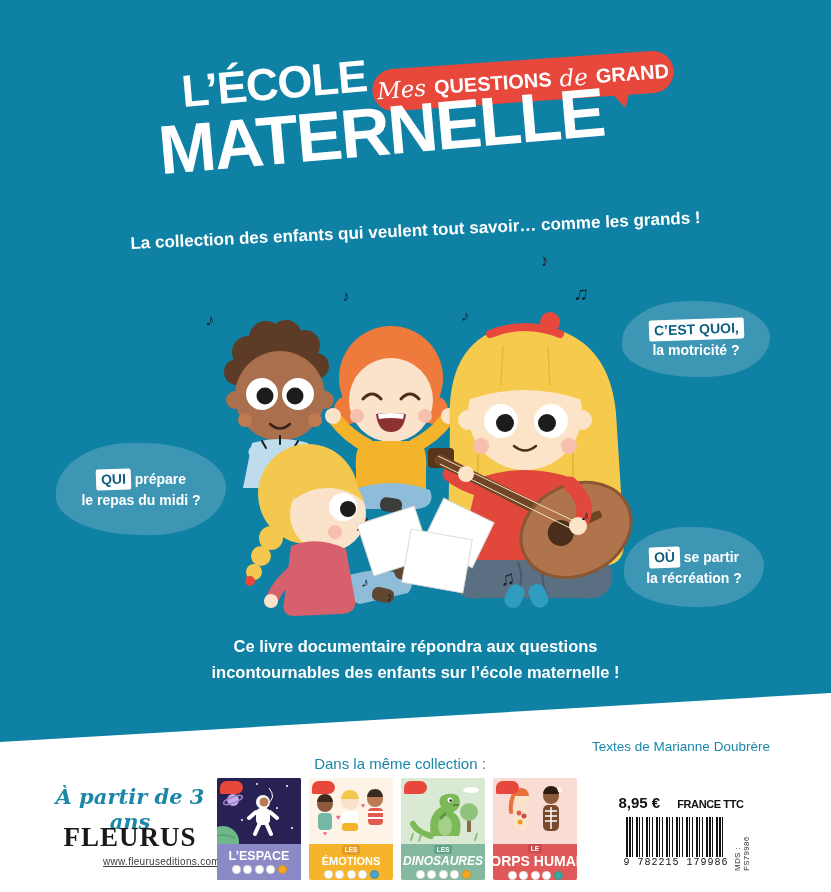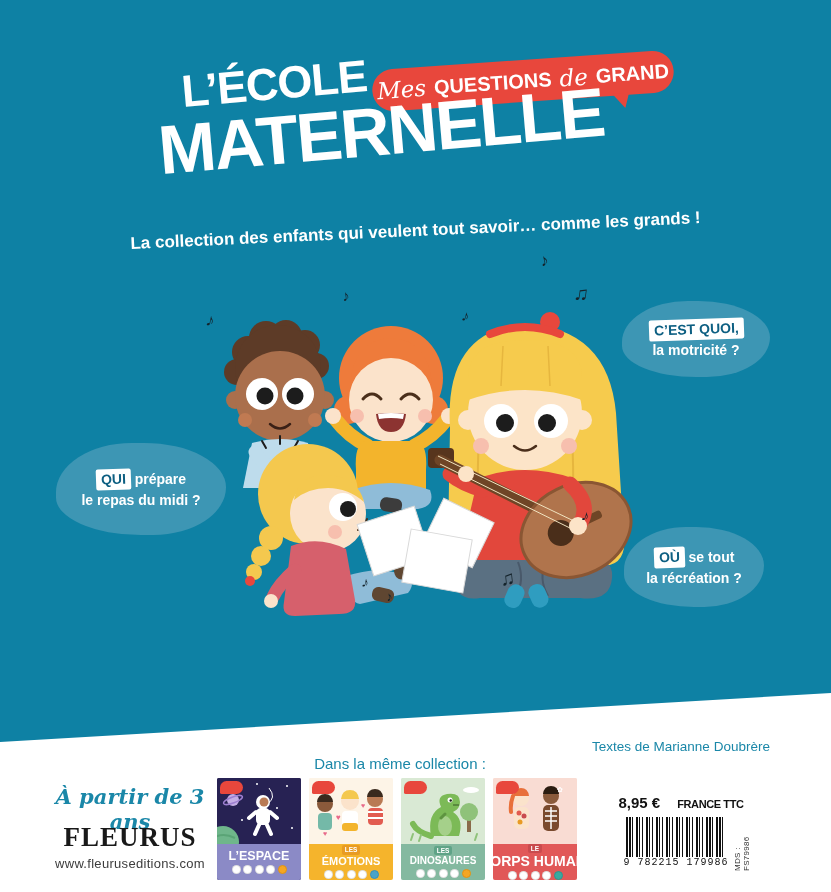--- a/index.html
+++ b/index.html
@@ -45,22 +45,22 @@
   
   .kids{position:absolute;left:178px;top:278px;z-index:2;}
   .note{position:absolute;color:#14232b;z-index:3;line-height:1;}
 
   
   .age-script{position:absolute;left:40px;top:784px;width:180px;text-align:center;
     color:var(--footer-teal,#1a87a8);font-family:"DejaVu Serif",serif;font-style:italic;
     font-size:21px;font-weight:700;}
   .fleurus{position:absolute;left:55px;top:822px;width:150px;text-align:center;color:#191919;
     font-size:27px;font-weight:800;letter-spacing:1px;font-family:Liberation Serif, serif;}
-  .website{position:absolute;left:40px;top:856px;width:180px;text-align:center;color:#3c3c3c;
-    font-size:13px;letter-spacing:.3px;}
+  .website{position:absolute;left:40px;top:856px;width:180px;text-align:right;color:#3c3c3c;
+    font-size:10px;letter-spacing:.3px;text-decoration:underline;}
 
   .collection-label{position:absolute;left:260px;top:755px;width:280px;text-align:center;
     color:var(--footer-teal,#1a87a8);font-size:15px;}
 
   .covers-row{position:absolute;left:217px;top:778px;display:flex;gap:8px;}
   .cover{position:relative;width:84px;height:102px;overflow:hidden;border-radius:2px;}
   .cover svg{display:block;}
   .mini-badge{position:absolute;top:3px;left:3px;width:23px;height:13px;
     background:var(--accent-red,#e8473c);border-radius:7px 7px 7px 2px;}
   .cover-band{position:absolute;left:0;right:0;bottom:0;height:36px;display:flex;
@@ -68,21 +68,21 @@
   .cover-tag{font-size:6.5px;font-weight:800;color:#fff;padding:0 3px;border-radius:2px;line-height:1.4;}
   .cover-tag:empty{display:none;}
   .cover-title{font-weight:800;color:#fff;line-height:1;white-space:nowrap;}
   .cover-dots{display:flex;gap:2.5px;margin-top:2px;}
   .dot{width:9px;height:9px;border-radius:50%;background:#fff;border:1px solid rgba(0,0,0,.12);box-sizing:border-box;}
   .cover-espace{background:#272253;}   .cover-espace .cover-band{background:#8b8ac6;}
   .cover-espace .cover-title{font-size:12.5px;}
   .cover-emotions{background:#fdf4e7;} .cover-emotions .cover-band{background:#f5b42c;}
   .cover-emotions .cover-tag{background:#e89b23;} .cover-emotions .cover-title{font-size:11px;}
   .cover-dinos{background:#d9e9d4;}    .cover-dinos .cover-band{background:#84b9a0;}
-  .cover-dinos .cover-tag{background:#5fa387;} .cover-dinos .cover-title{font-size:10px;}
+  .cover-dinos .cover-tag{background:#5fa387;} .cover-dinos .cover-title{font-size:12px;font-style:italic;}
   .cover-corps{background:#f9dcd3;}    .cover-corps .cover-band{background:#e15858;}
   .cover-corps .cover-tag{background:#c94b4e;} .cover-corps .cover-title{font-size:14px;}
   .dot-orange{background:#f5a623;border-color:#e09314;}
   .dot-blue{background:#4aa3c8;border-color:#3b91b5;}
   .dot-teal{background:#3aa8a0;border-color:#2f958e;}
 
   .credits{position:absolute;left:578px;top:738px;width:206px;text-align:center;
     color:var(--footer-teal,#1a87a8);font-size:13.5px;line-height:1.35;}
   .price{position:absolute;left:600px;top:794px;width:162px;text-align:left;color:#111;
     display:flex;align-items:baseline;justify-content:center;gap:17px;}
@@ -242,24 +242,28 @@
 
     <div class="bubble bubble-1">
       <div><span class="hl">C’EST QUOI,</span><span></span></div>
       <div>la motricité ?</div>
     </div>
     <div class="bubble bubble-2">
       <div><span class="hl">QUI</span><span> prépare</span></div>
       <div>le repas du midi ?</div>
     </div>
     <div class="bubble bubble-3">
-      <div><span class="hl">OÙ</span><span> se tout</span></div>
+      <div><span class="hl">OÙ</span><span> se partir</span></div>
       <div>la récréation ?</div>
     </div>
 
+    <div class="blurb">
+      <div>Ce livre documentaire répondra aux questions</div>
+      <div>incontournables des enfants sur l’école maternelle !</div>
+    </div>
   </div>
 
   <div class="age-script">À partir de 3 ans</div>
   <div class="fleurus">FLEURUS</div>
   <div class="website">www.fleuruseditions.com</div>
 
   <div class="collection-label">Dans la même collection :</div>
 
   <div class="covers-row">
 

